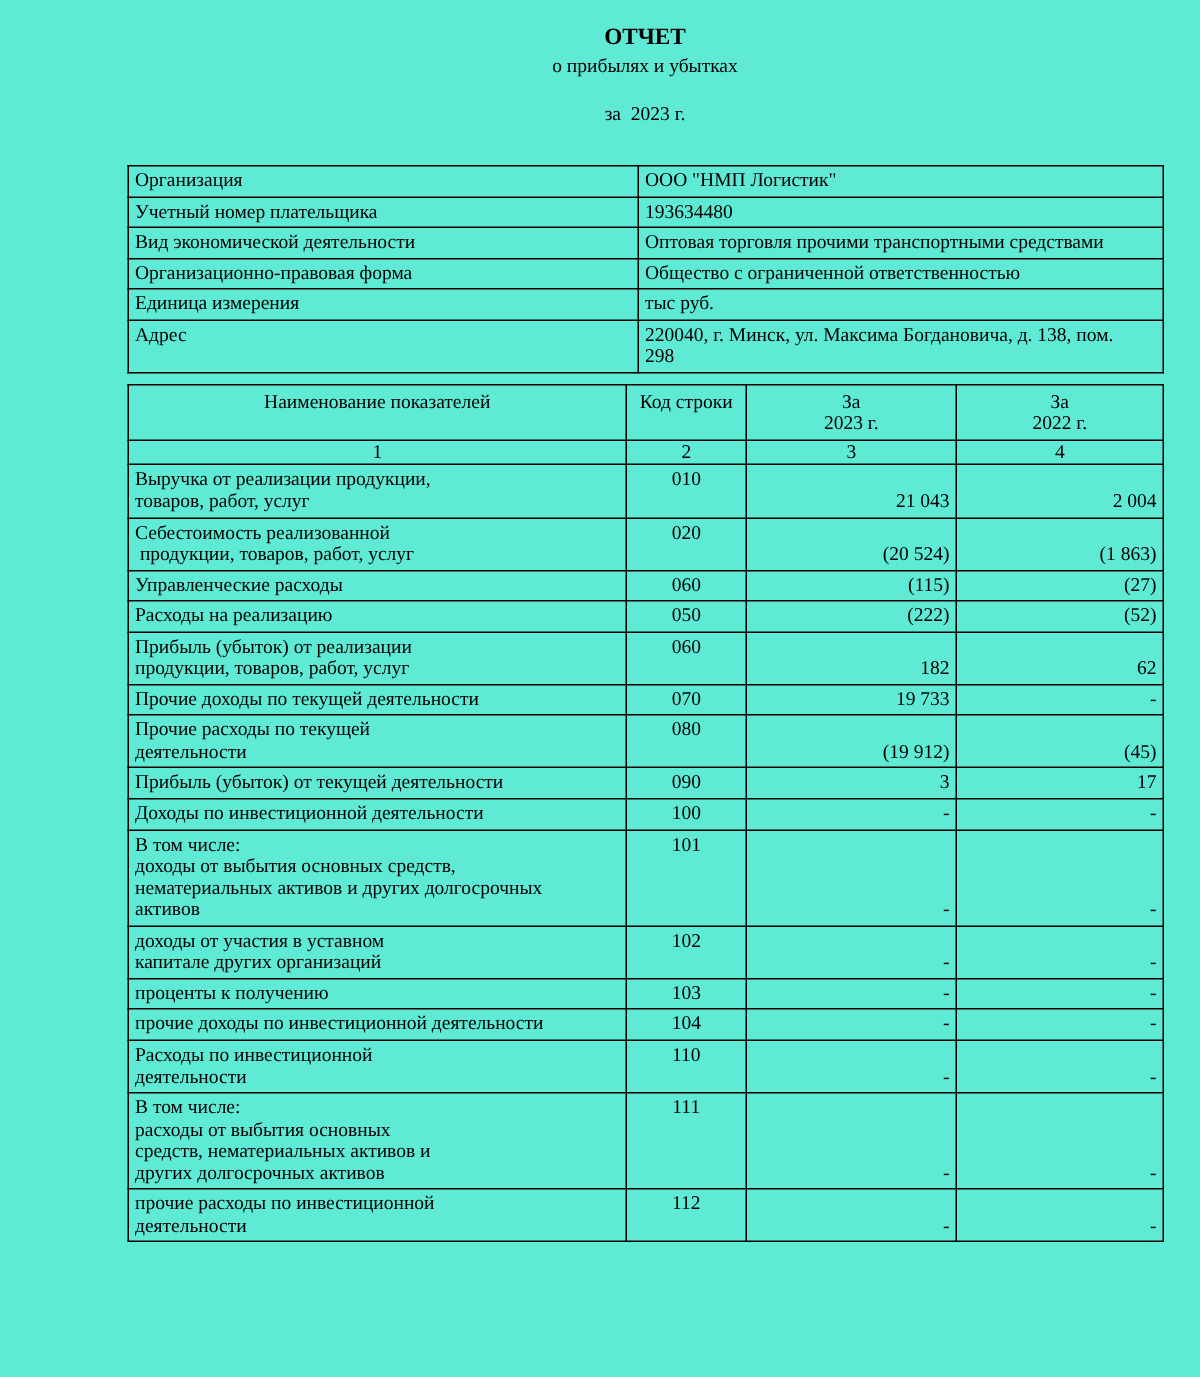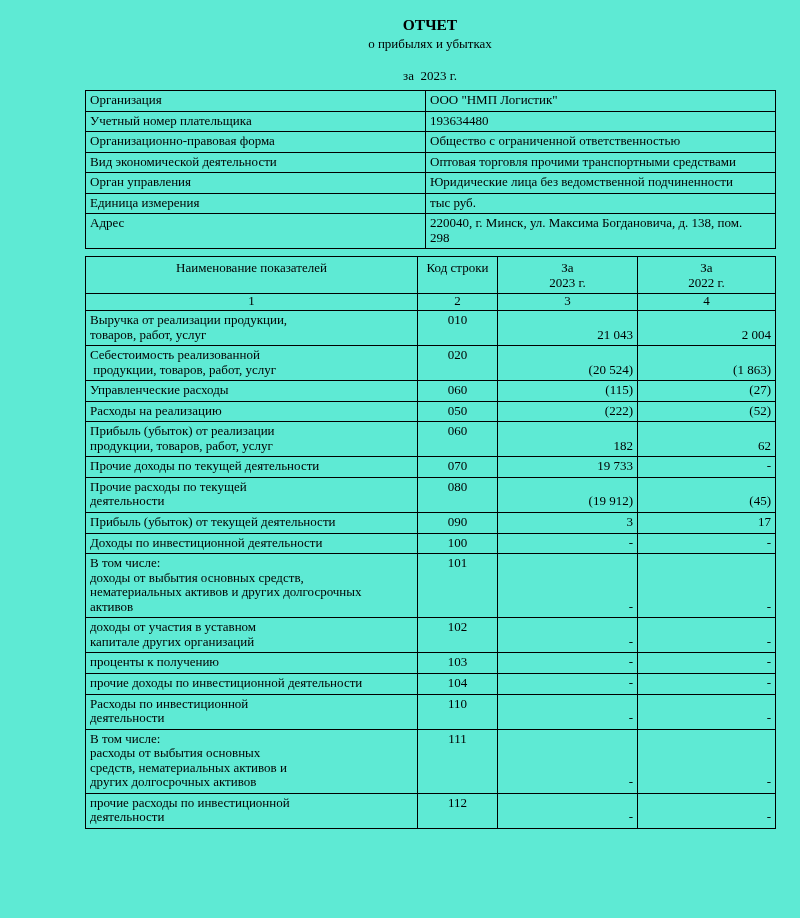--- a/index.html
+++ b/index.html
@@ -35,21 +35,21 @@
   .title-period {
     margin-top: 16px;
     font-size: 13px;
     white-space: pre-wrap;
   }
   table {
     border-collapse: collapse;
     table-layout: fixed;
     width: 690px;
   }
-  .info-table { margin-top: 6px; }
+  .info-table { margin-top: 26px; }
   .main-table { margin-top: 7px; }
   td, th {
     border: 1px solid #000000;
     font-size: 13px;
     font-weight: normal;
     line-height: 1.12;
     padding: 2px 4px 3px 4px;
     white-space: pre-wrap;
     word-wrap: break-word;
   }
@@ -90,30 +90,26 @@
       <tbody>
           <tr>
             <td class="info-label">Организация</td>
             <td class="info-value">ООО "НМП Логистик"</td>
           </tr>
           <tr>
             <td class="info-label">Учетный номер плательщика</td>
             <td class="info-value">193634480</td>
           </tr>
           <tr>
+            <td class="info-label">Вид экономической деятельности</td>
+            <td class="info-value">Оптовая торговля прочими транспортными средствами</td>
+          </tr>
+          <tr>
             <td class="info-label">Организационно-правовая форма</td>
             <td class="info-value">Общество с ограниченной ответственностью</td>
-          </tr>
-          <tr>
-            <td class="info-label">Вид экономической деятельности</td>
-            <td class="info-value">Оптовая торговля прочими транспортными средствами</td>
-          </tr>
-          <tr>
-            <td class="info-label">Орган управления</td>
-            <td class="info-value">Юридические лица без ведомственной подчиненности</td>
           </tr>
           <tr>
             <td class="info-label">Единица измерения</td>
             <td class="info-value">тыс руб.</td>
           </tr>
           <tr>
             <td class="info-label">Адрес</td>
             <td class="info-value">220040, г. Минск, ул. Максима Богдановича, д. 138, пом.
 298</td>
           </tr>

